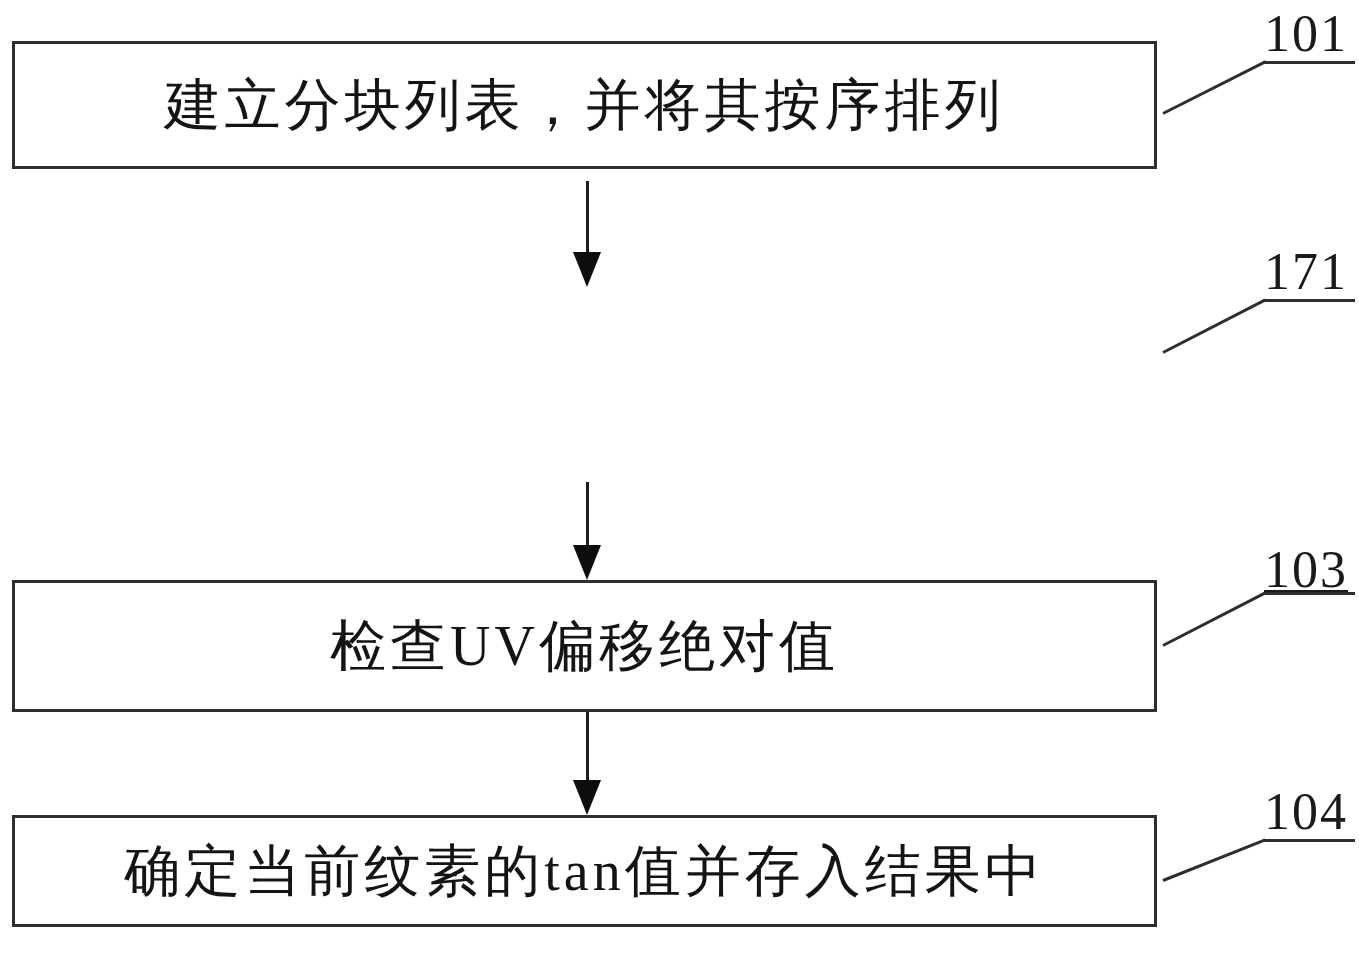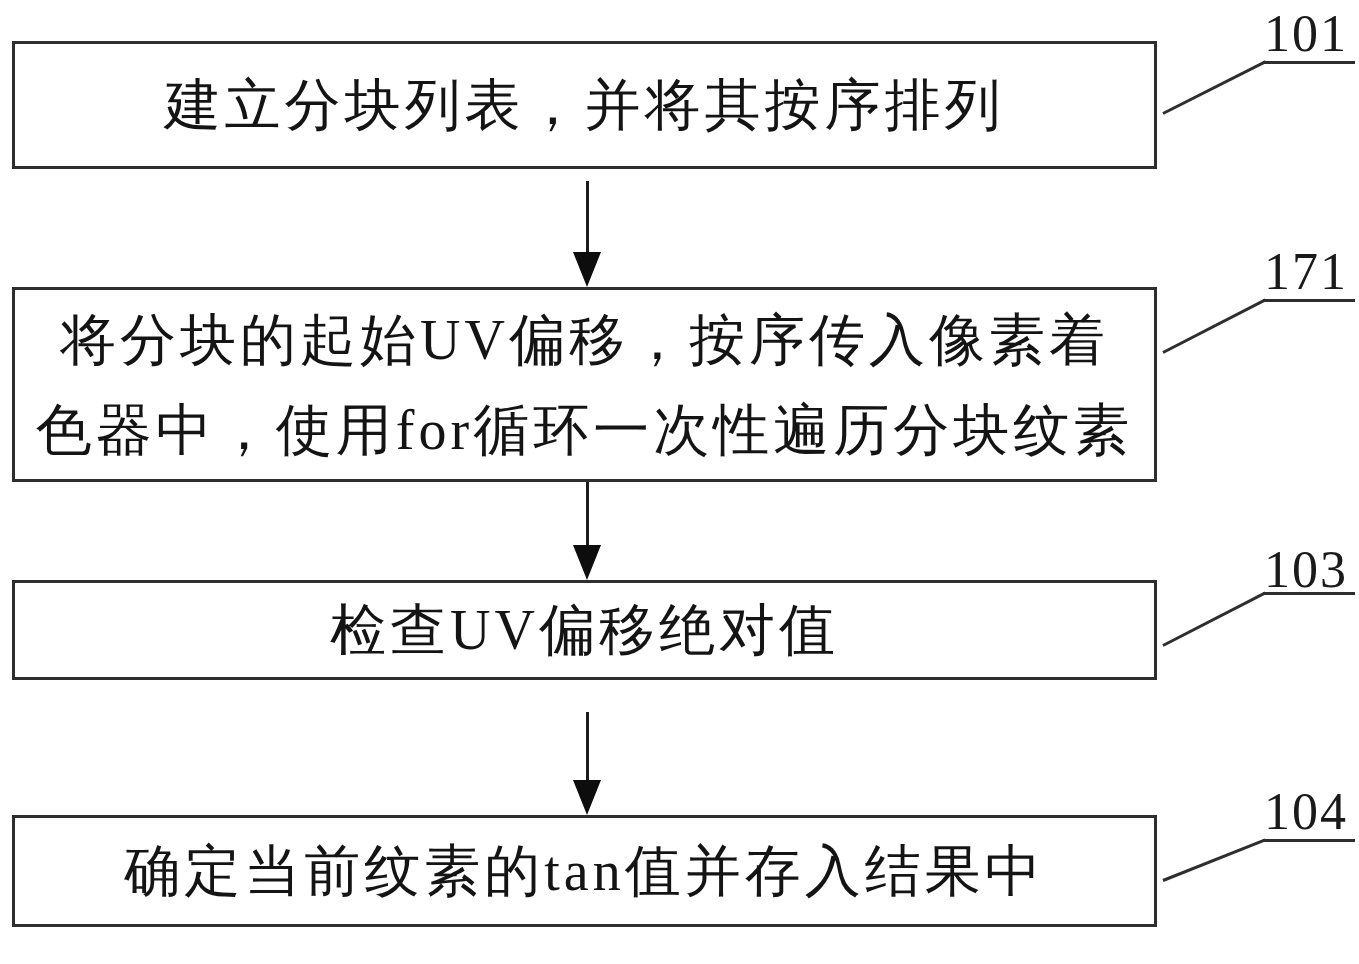--- a/index.html
+++ b/index.html
@@ -30,21 +30,21 @@
   .box .txt {
     color: #141414;
     font-size: 56px;
     line-height: 90px;
     letter-spacing: 4px;
     white-space: nowrap;
     text-align: center;
   }
   .box1 { top: 41px;  height: 128px; }
   .box2 { top: 287px; height: 195px; }
-  .box3 { top: 580px; height: 100px; }
+  .box3 { top: 580px; height: 132px; }
   .box4 { top: 815px; height: 112px; }
 
   .arrow-shaft {
     position: absolute;
     left: 586px;
     width: 3px;
     background: #1c1c1c;
   }
   .shaft1 { top: 181px; height: 72px; }
   .shaft2 { top: 482px; height: 64px; }
@@ -67,21 +67,21 @@
     position: absolute;
     left: 1264px;
     width: 92px;
     color: #1a1a1a;
     font-size: 52px;
     line-height: 52px;
     letter-spacing: 2px;
   }
   .num1 { top: 8px; }
   .num2 { top: 246px; }
-  .num3 { top: 544px; }
+  .num3 { top: 544px; text-decoration: underline; }
   .num4 { top: 786px; }
 
   .ref-underline {
     position: absolute;
     left: 1263px;
     width: 92px;
     height: 3px;
     background: #2e2e2e;
   }
   .ul1 { top: 61px; }
@@ -108,24 +108,20 @@
   <div class="box box1">
     <div class="txt">建立分块列表，并将其按序排列</div>
   </div>
   <span class="ref-num num1">101</span>
   <div class="ref-underline ul1"></div>
   <div class="leader ld1"></div>
 
   <div class="arrow-shaft shaft1"></div>
   <div class="arrow-head head1"></div>
 
-  <div class="box box2">
-    <div class="txt">将分块的起始UV偏移，按序传入像素着</div>
-    <div class="txt">色器中，使用for循环一次性遍历分块纹素</div>
-  </div>
   <span class="ref-num num2">171</span>
   <div class="ref-underline ul2"></div>
   <div class="leader ld2"></div>
 
   <div class="arrow-shaft shaft2"></div>
   <div class="arrow-head head2"></div>
 
   <div class="box box3">
     <div class="txt">检查UV偏移绝对值</div>
   </div>

